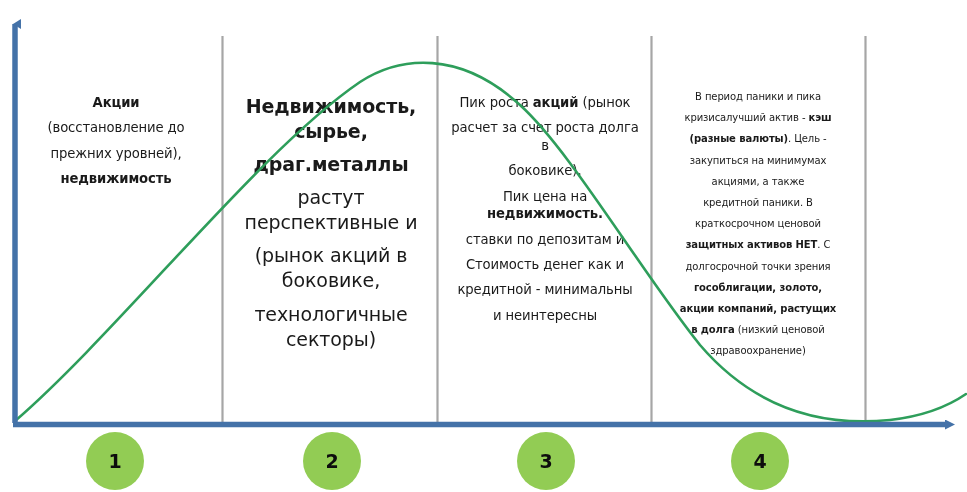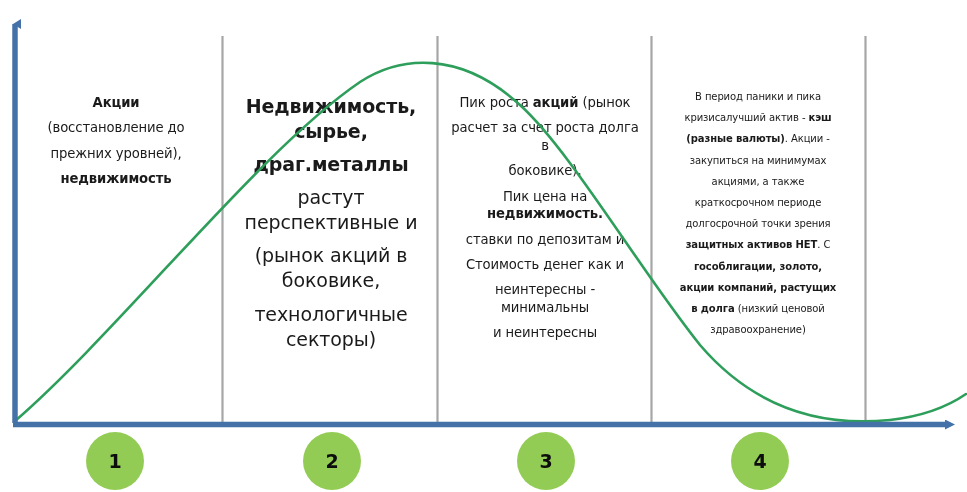--- a/index.html
+++ b/index.html
@@ -115,33 +115,34 @@
     <p><span>технологичные секторы)</span></p>
   </div>
 
   <div class="col" id="col3">
     <p><span>Пик роста </span><b>акций</b><span> (рынок</span></p>
     <p><span>расчет за счет роста долга в</span></p>
     <p><span>боковике).</span></p>
     <p><span>Пик цена на </span><b>недвижимость.</b></p>
     <p><span>ставки по депозитам и</span></p>
     <p><span>Стоимость денег как и</span></p>
-    <p><span>неинтересны - минимальны</span></p>
+    <p><span>кредитной - минимальны</span></p>
     <p><span>и неинтересны</span></p>
   </div>
 
   <div class="col" id="col4">
     <p><span>В период паники и пика</span></p>
     <p><span>кризисалучший актив - </span><b>кэш</b></p>
-    <p><b>(разные валюты)</b><span>. Акции -</span></p>
+    <p><b>(разные валюты)</b><span>. Цель -</span></p>
     <p><span>закупиться на минимумах</span></p>
     <p><span>акциями, а также</span></p>
-    <p><span>краткосрочном периоде</span></p>
+    <p><span>кредитной паники. В</span></p>
+    <p><span>краткосрочном ценовой</span></p>
+    <p><b>защитных активов НЕТ</b><span>. С</span></p>
     <p><span>долгосрочной точки зрения</span></p>
-    <p><b>защитных активов НЕТ</b><span>. С</span></p>
     <p><b>гособлигации, золото,</b></p>
     <p><b>акции компаний, растущих</b></p>
     <p><b>в долга</b><span> (низкий ценовой</span></p>
     <p><span>здравоохранение)</span></p>
   </div>
 
   <div class="circle" id="circle1">
       <span>1</span>
     </div>
   <div class="circle" id="circle2">

